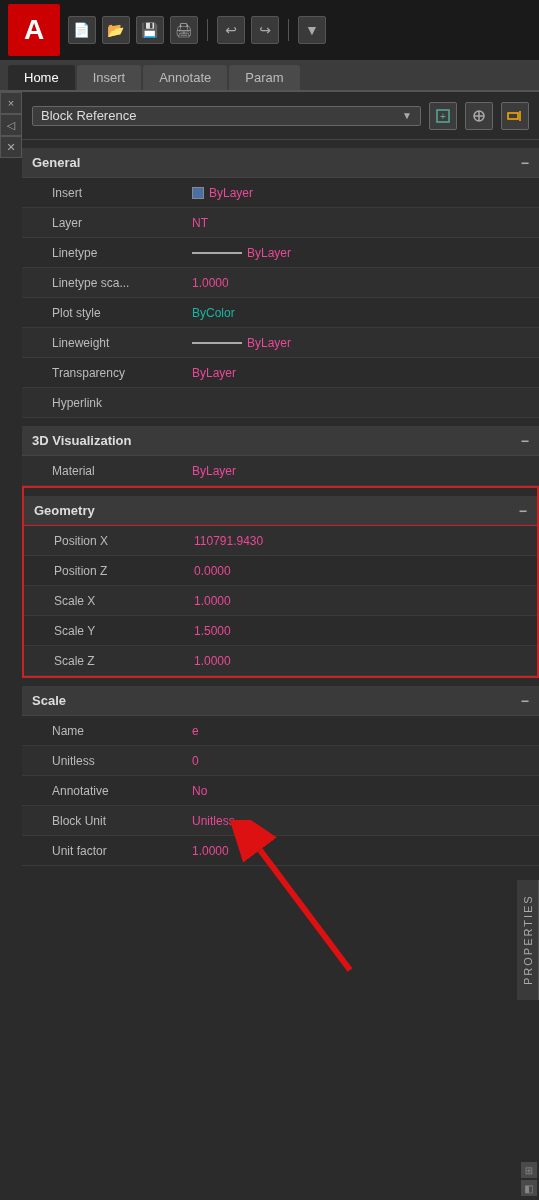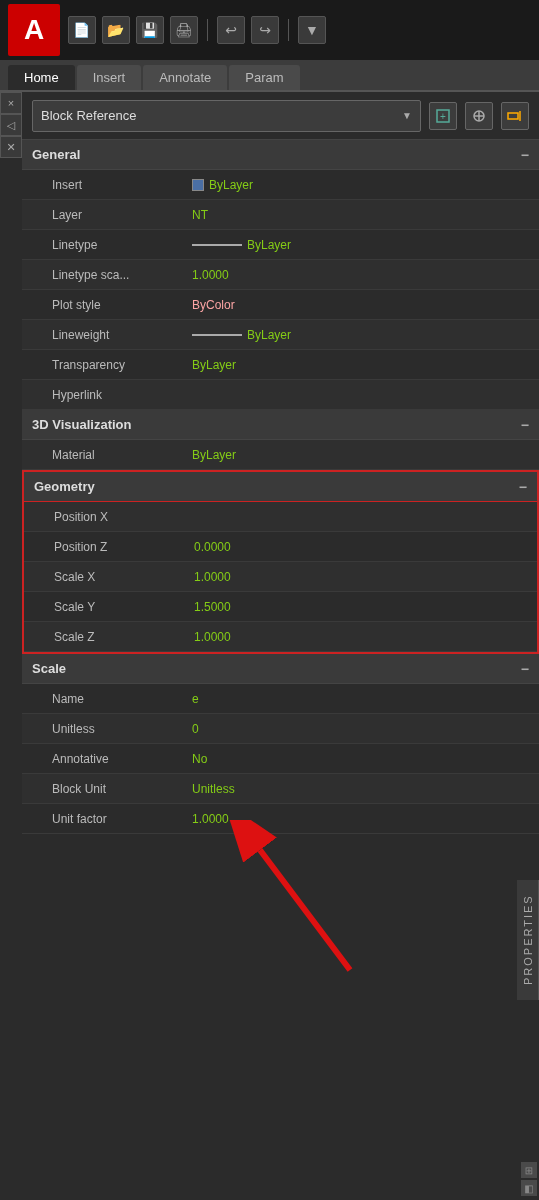--- a/index.html
+++ b/index.html
@@ -122,21 +122,21 @@
       height: 48px;
       background: #2b2b2b;
       display: flex;
       align-items: center;
       padding: 0 10px;
       gap: 8px;
       border-bottom: 1px solid #444;
     }
     .dropdown-select {
       flex: 1;
-      height: 32px;
+      height: 20px;
       background: #3c3c3c;
       border: 1px solid #666;
       color: #ddd;
       padding: 0 8px;
       font-size: 13px;
       display: flex;
       align-items: center;
       justify-content: space-between;
       cursor: pointer;
       border-radius: 2px;
@@ -165,20 +165,21 @@
       background: #3a3a3a;
       display: flex;
       align-items: center;
       justify-content: space-between;
       padding: 0 10px;
       font-weight: bold;
       color: #ddd;
       font-size: 13px;
       cursor: pointer;
       border-bottom: 1px solid #444;
+      margin-top: 8px;
     }
     .section-header .collapse-icon {
       color: #aaa;
       font-size: 14px;
     }
 
     
     .prop-row {
       height: 30px;
       display: flex;
@@ -192,21 +193,21 @@
     .prop-label {
       width: 160px;
       padding-left: 30px;
       color: #bbb;
       font-size: 12px;
       flex-shrink: 0;
     }
     .prop-value {
       flex: 1;
       padding-left: 10px;
-      color: #84cc16;
+      color: #ec4899;
       font-size: 12px;
     }
     .color-swatch {
       display: inline-block;
       width: 12px;
       height: 12px;
       background: #4a6fa5;
       margin-right: 5px;
       vertical-align: middle;
       border: 1px solid #888;
@@ -367,21 +368,21 @@
     <span class="prop-value">
       <span class="linetype-dash"></span>ByLayer
     </span>
   </div>
   <div class="prop-row">
     <span class="prop-label">Linetype sca...</span>
     <span class="prop-value">1.0000</span>
   </div>
   <div class="prop-row">
     <span class="prop-label">Plot style</span>
-    <span class="prop-value" style="color:#fca5a5;">ByColor</span>
+    <span class="prop-value" style="color:#14b8a6;">ByColor</span>
   </div>
   <div class="prop-row">
     <span class="prop-label">Lineweight</span>
     <span class="prop-value">
       <span class="linetype-dash"></span>ByLayer
     </span>
   </div>
   <div class="prop-row">
     <span class="prop-label">Transparency</span>
     <span class="prop-value">ByLayer</span>
@@ -400,20 +401,21 @@
     <span class="prop-value">ByLayer</span>
   </div>
 
   <div class="geometry-section">
     <div class="section-header">
       <span>Geometry</span>
       <span class="collapse-icon">−</span>
     </div>
     <div class="prop-row">
       <span class="prop-label">Position X</span>
+      <span class="prop-value">110791.9430</span>
     </div>
     <div class="prop-row">
       <span class="prop-label">Position Z</span>
       <span class="prop-value">0.0000</span>
     </div>
     <div class="prop-row">
       <span class="prop-label">Scale X</span>
       <span class="prop-value">1.0000</span>
     </div>
     <div class="prop-row">

